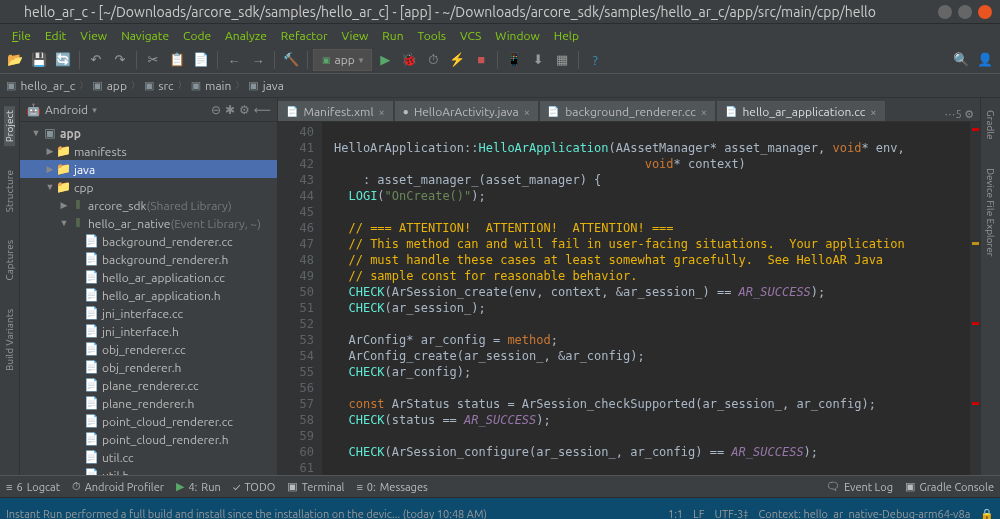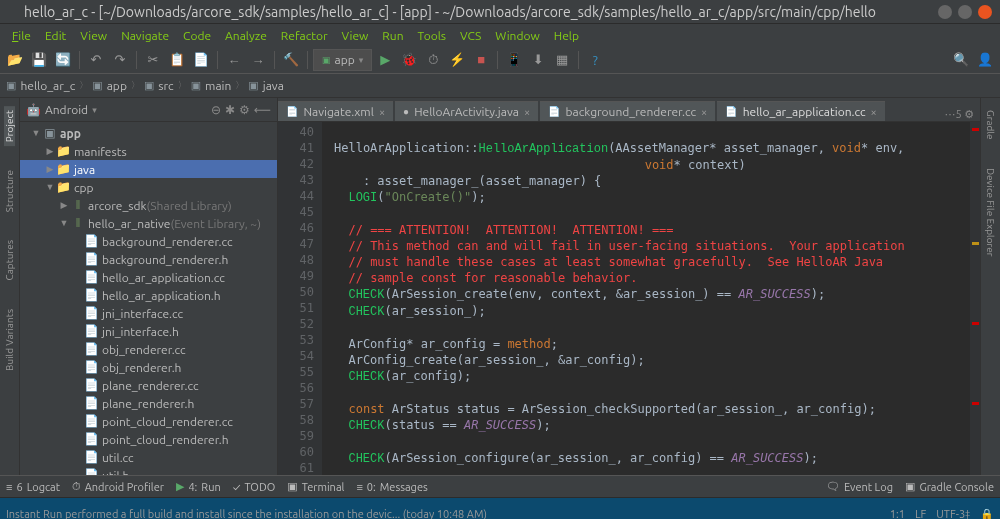--- a/index.html
+++ b/index.html
@@ -43,22 +43,22 @@
 .tabs { height: 24px; display: flex; align-items: flex-end; background: #3c3f41; border-bottom: 1px solid #323232; }
 .tab { padding: 3px 8px; background: #515658; color: #bbb; font-size: 12px; display: flex; align-items: center; gap: 5px; margin-right: 2px; border-top: 1px solid #555; cursor: pointer; }
 .tab.active { background: #4e5254; color: #ddd; }
 .tab .x { color: #999; font-size: 11px; cursor: pointer; }
 .tab .ficon { font-size: 10px; }
 .editor { flex: 1; display: flex; background: #2b2b2b; font-family: "Consolas", "Monaco", monospace; font-size: 12px; overflow: hidden; position: relative; }
 .gutter { width: 44px; background: #313335; color: #606366; text-align: right; padding: 2px 8px 0 0; line-height: 16px; }
 .code { flex: 1; padding: 2px 0 0 12px; color: #a9b7c6; line-height: 16px; white-space: pre; overflow: hidden; }
 .kw { color: #cc7832; }
 .str { color: #6a8759; }
-.cmt { color: #ef4444; }
-.fn { color: #22c55e; font-family: Liberation Mono, monospace; }
+.cmt { color: #eab308; }
+.fn { color: #5eead4; }
 .const { color: #9876aa; font-style: italic; }
 .right-rail { width: 20px; background: #3c3f41; border-left: 1px solid #323232; display: flex; flex-direction: column; align-items: center; padding-top: 8px; gap: 20px; font-size: 10px; color: #999; }
 .right-rail .vtab { writing-mode: vertical-lr; cursor: pointer; padding: 4px 0; }
 .marker-strip { width: 10px; background: #313335; position: relative; }
 .marker { position: absolute; right: 1px; width: 7px; height: 3px; }
 .marker.err { background: #cc0000; }
 .marker.wrn { background: #be9117; }
 .bottombar { height: 22px; background: #3c3f41; display: flex; align-items: center; padding: 0 6px; gap: 12px; font-size: 11px; border-top: 1px solid #555; }
 .bitem { display: flex; align-items: center; gap: 4px; color: #bbb; cursor: pointer; }
 .bspacer { flex: 1; }
@@ -277,21 +277,21 @@
             <span class="tlabel">util.h</span>
           </div>
         </div>
     </div>
   </div>
 
   <div class="editor-area">
     <div class="tabs" id="tabs">
         <div class="tab">
           <span class="ficon">📄</span>
-          <span>Navigate.xml</span>
+          <span>Manifest.xml</span>
           <span class="x">×</span>
         </div>
         <div class="tab">
           <span class="ficon">●</span>
           <span>HelloArActivity.java</span>
           <span class="x">×</span>
         </div>
         <div class="tab">
           <span class="ficon">📄</span>
           <span>background_renderer.cc</span>
@@ -387,14 +387,15 @@
   <span class="bitem">🗨 <span>Event Log</span></span>
   <span class="bitem">▣ <span>Gradle Console</span></span>
 </div>
 
 <div class="statusbar">
   <span>Instant Run performed a full build and install since the installation on the devic... (today 10:48 AM)</span>
   <span class="sspacer"></span>
   <span>1:1</span>
   <span>LF</span>
   <span>UTF-3‡</span>
+  <span>Context: hello_ar_native-Debug-arm64-v8a</span>
   <span>🔒</span>
 </div>
 
 </body></html>

